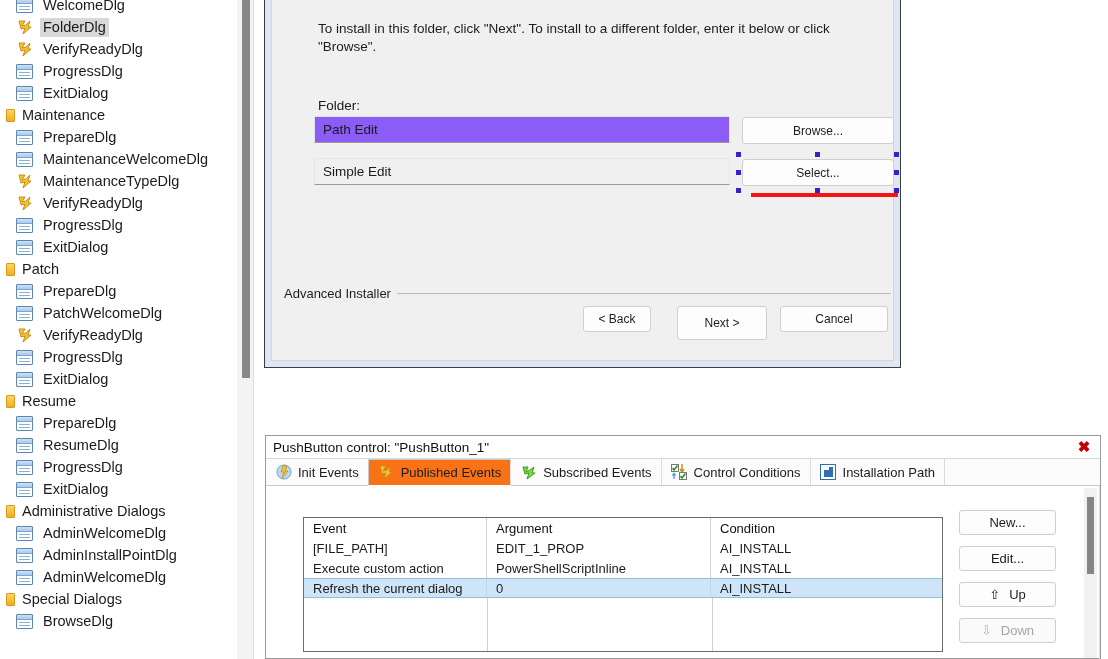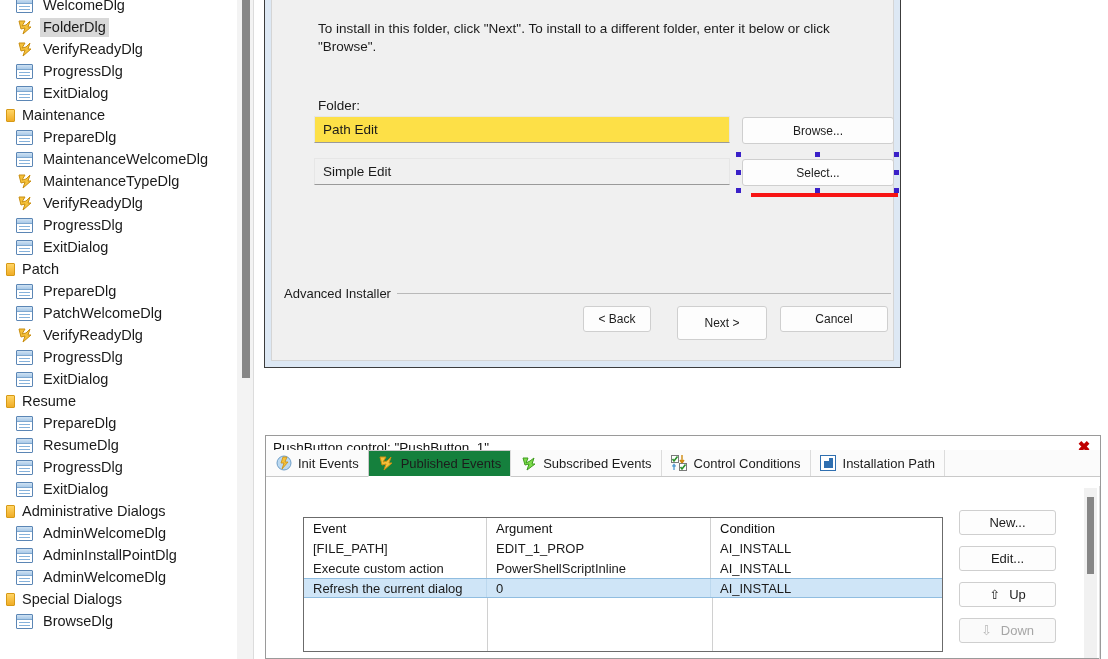--- a/index.html
+++ b/index.html
@@ -75,21 +75,21 @@
     position:absolute;left:6px;top:0px;right:6px;bottom:6px;
     background:#f0f0f0;border:1px solid #d5d5d5;border-top:none;box-sizing:border-box;
   }
   .dlg-text{
     position:absolute;left:46px;top:23px;width:520px;
     font-size:13.5px;line-height:18px;color:#1c1c1c;
   }
   .lbl-folder{position:absolute;left:46px;top:101px;font-size:13.5px;}
   .edit-path{
     position:absolute;left:42px;top:119px;width:416px;height:27px;
-    background:#fde047;border:1px solid #e6e6e6;border-bottom:1px solid #9a9a9a;
+    background:#8b5cf6;border:1px solid #e6e6e6;border-bottom:1px solid #9a9a9a;
     box-sizing:border-box;display:flex;align-items:center;padding-left:8px;
     font-size:13.5px;
   }
   .edit-simple{
     position:absolute;left:42px;top:161px;width:416px;height:27px;
     background:#f0f0f0;border:1px solid #e6e6e6;border-bottom:1px solid #9a9a9a;
     box-sizing:border-box;display:flex;align-items:center;padding-left:8px;
     font-size:13.5px;
   }
   .btn-w{
@@ -128,33 +128,33 @@
     border-bottom:1px solid #d7d7d7;box-sizing:border-box;
   }
   .bp-title-text{padding-left:7px;font-size:13.5px;color:#101010;}
   .bp-close{
     position:absolute;right:8px;top:2px;width:16px;height:18px;
     display:flex;align-items:center;justify-content:center;
     color:#c00000;font-weight:bold;font-size:15px;cursor:pointer;
     font-family:"Liberation Serif",serif;
   }
   .bp-tabs{
-    position:absolute;left:0;top:14px;width:100%;height:27px;
+    position:absolute;left:0;top:23px;width:100%;height:27px;
     display:flex;align-items:flex-start;
     background:#fbfbfb;border-bottom:1px solid #c9c9c9;box-sizing:border-box;
   }
   .tab{
     height:26px;display:flex;align-items:center;gap:6px;
     padding:0 9px;font-size:13px;color:#1c1c1c;box-sizing:border-box;
     border-left:1px solid #dcdcdc;border-right:1px solid #dcdcdc;
     margin-right:-1px;background:#fbfbfb;cursor:default;
   }
   .tab:first-child{border-left:none;}
   .tab.active{
-    background:#15803d;border:1px solid #c9c9c9;border-bottom:1px solid #ffffff;
+    background:#f97316;border:1px solid #c9c9c9;border-bottom:1px solid #ffffff;
     margin-bottom:-1px;height:27px;
   }
   .tab .tico{width:17px;height:16px;flex:none;display:flex;align-items:center;justify-content:center;}
 
   .bp-body{position:absolute;left:0;top:50px;right:0;bottom:0;background:#ffffff;}
 
   .grid{
     position:absolute;left:37px;top:31px;width:640px;height:135px;
     border:1px solid #6b6b6b;background:#ffffff;box-sizing:border-box;
     font-size:13px;overflow:hidden;

